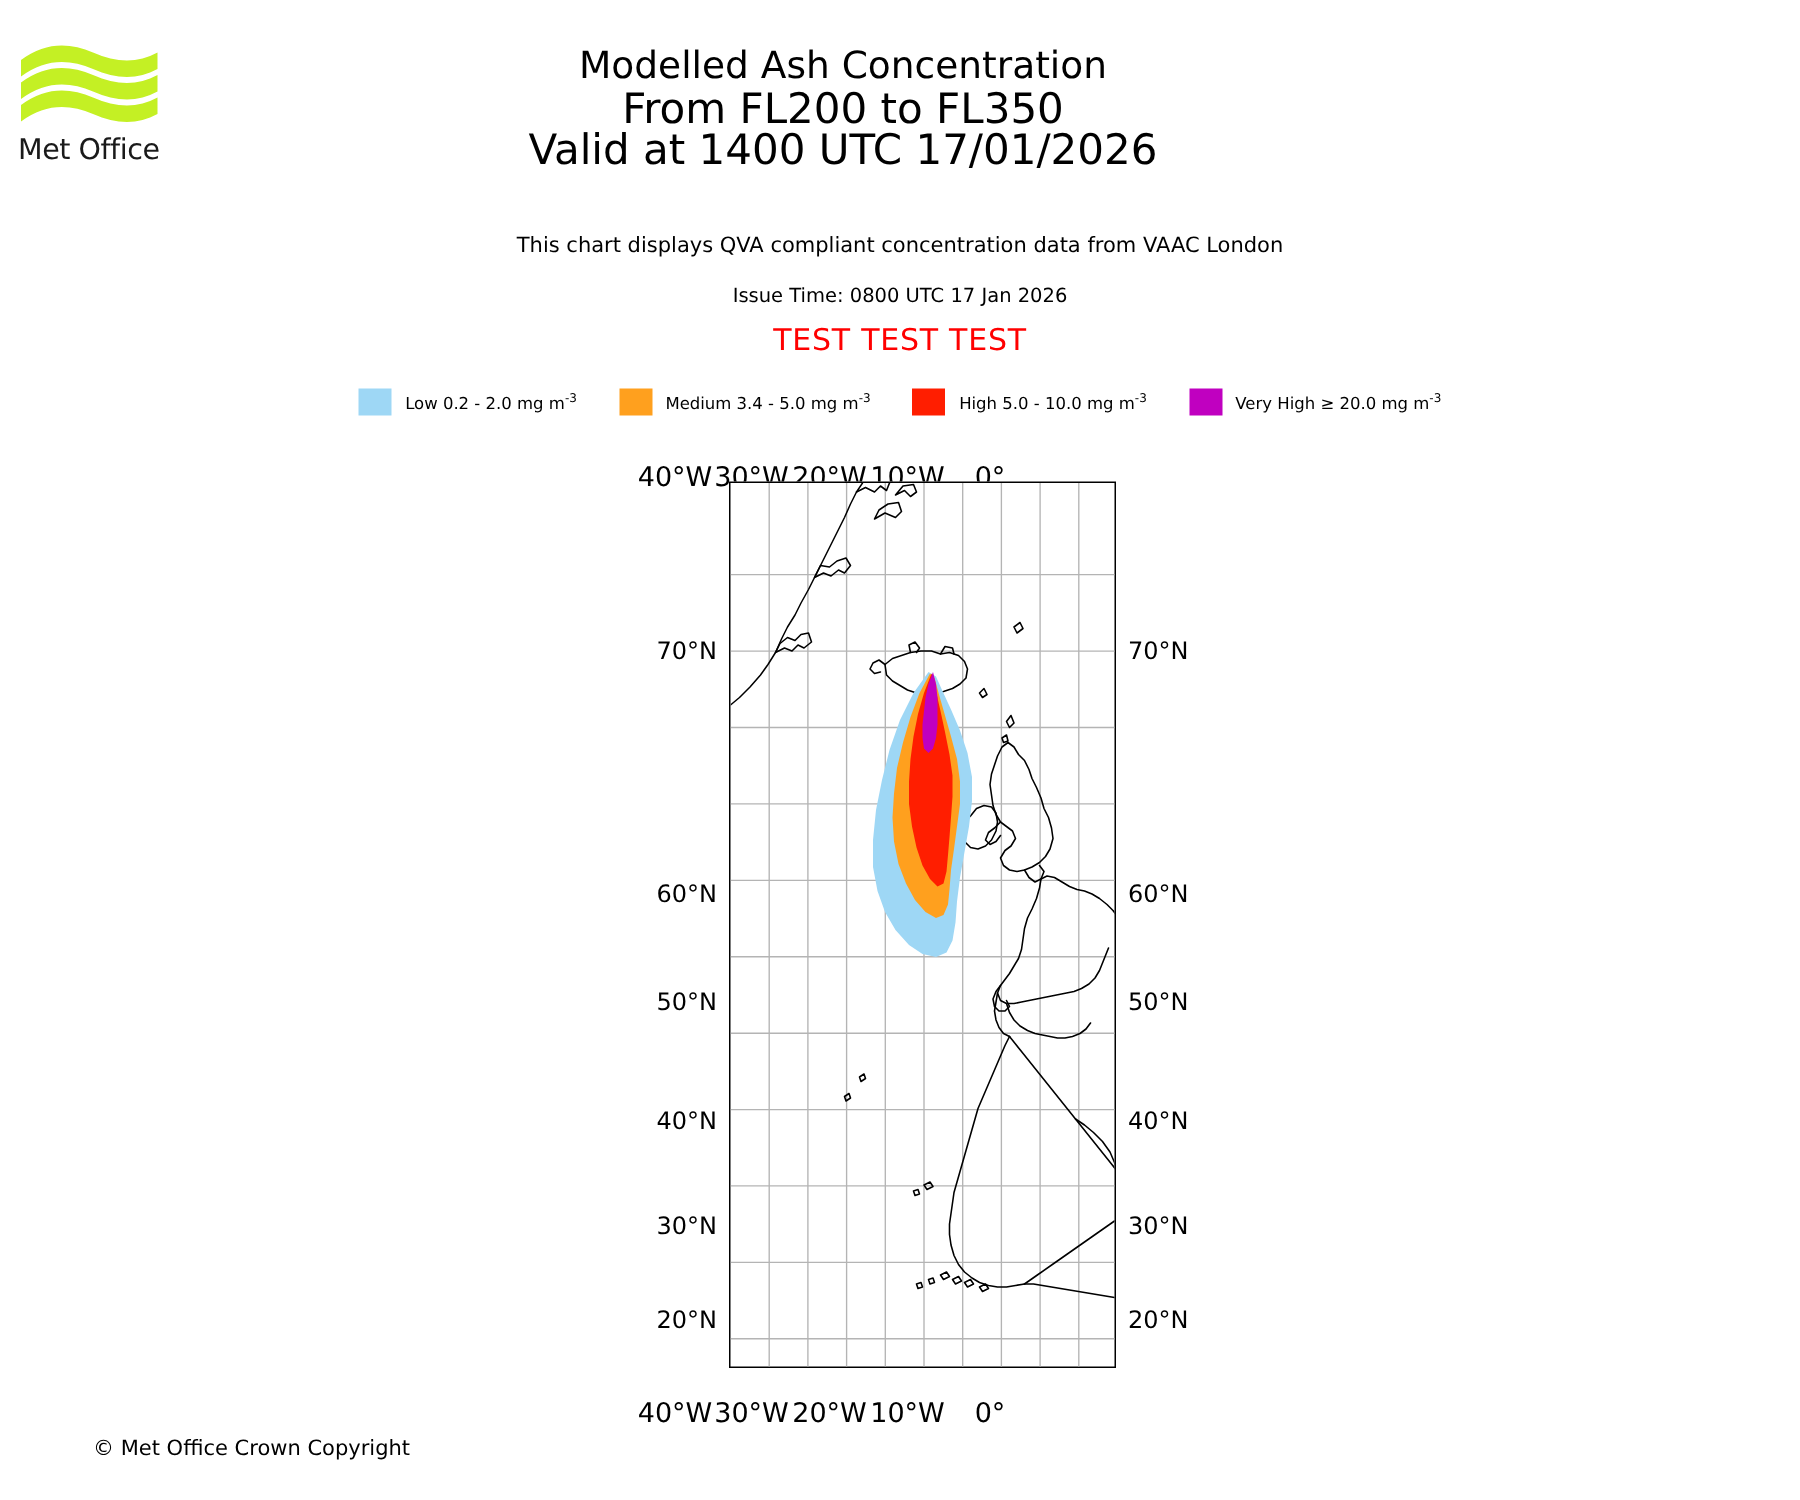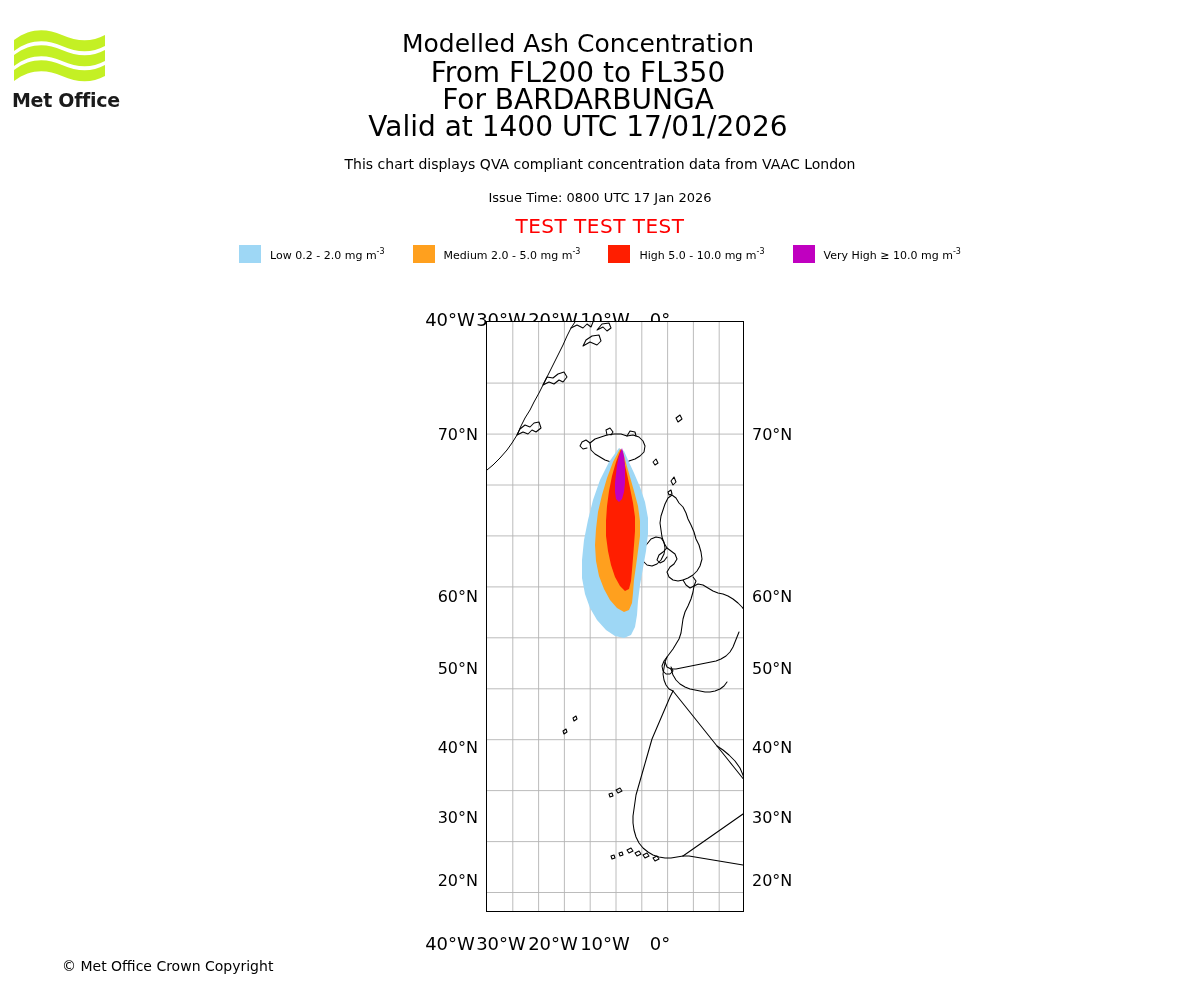--- a/index.html
+++ b/index.html
@@ -9,37 +9,37 @@
     background:#ffffff;
     font-family:"DejaVu Sans","Liberation Sans",sans-serif;
     color:#000;
     position:relative;
     overflow:hidden;
   }
   .logo-wrap{position:absolute;left:12px;top:26px;width:110px;}
   .logo-mark{width:95px;height:62px;display:block;}
   .logo-text{
     font-family:"DejaVu Sans","Liberation Sans",sans-serif;
-    font-weight:bold;font-size:19px;letter-spacing:-0.3px;
+    font-weight:normal;font-size:19px;letter-spacing:-0.3px;
     margin-top:1px;color:#1a1a1a;
   }
-  .titles{position:absolute;left:16px;top:28px;width:1124px;text-align:center;}
+  .titles{position:absolute;left:0;top:28px;width:1124px;text-align:center;}
   .t-main{font-size:25px;line-height:31px;}
   .t-sub{font-size:28px;line-height:27px;}
   .note{position:absolute;left:0;top:156px;width:1200px;text-align:center;font-size:14px;}
   .issue{position:absolute;left:0;top:190px;width:1200px;text-align:center;font-size:13px;}
   .test-banner{
     position:absolute;left:0;top:214px;width:1200px;text-align:center;
     font-size:20px;color:#ff0000;letter-spacing:0.5px;
   }
   .legend{
     position:absolute;left:0;top:243px;width:1200px;
     display:flex;justify-content:center;align-items:center;
   }
-  .legend-item{display:flex;align-items:center;margin:2px 14px;}
+  .legend-item{display:flex;align-items:center;margin:16px 14px;}
   .sw{width:22px;height:18px;display:block;}
   .legend-label{font-size:11px;margin-left:9px;white-space:nowrap;}
   .legend-label sup{font-size:8px;}
 
   
   .map-area{position:absolute;left:486px;top:321px;width:258px;height:591px;}
   .map-frame{
     position:absolute;left:0;top:0;width:100%;height:100%;
     border:1.4px solid #000;box-sizing:border-box;background:#fff;
     overflow:hidden;
@@ -68,43 +68,42 @@
       <path d="M2,29 C18,17 34,17 50,24 C66,31 80,31 93,24 L93,35 C80,42 66,42 50,35 C34,28 18,28 2,40 Z"></path>
       <path d="M2,44 C18,32 34,32 50,39 C66,46 80,46 93,39 L93,50 C80,57 66,57 50,50 C34,43 18,43 2,55 Z"></path>
     </g>
   </svg>
   <div class="logo-text">Met Office</div>
 </div>
 
 <div class="titles">
   <div class="t-main">Modelled Ash Concentration</div>
   <div class="t-sub">From FL200 to FL350</div>
-  <div class="t-sub">For BARDARBUNGA</div>
   <div class="t-sub">Valid at 1400 UTC 17/01/2026</div>
 </div>
 <div class="note">This chart displays QVA compliant concentration data from VAAC London</div>
 <div class="issue">Issue Time: 0800 UTC 17 Jan 2026</div>
 <div class="test-banner" style="color: rgb(255, 0, 0);">TEST TEST TEST</div>
 
 <div class="legend">
   <div class="legend-item">
     <span class="sw" style="background:#9ed7f5"></span>
     <span class="legend-label"><span>Low 0.2 - 2.0 mg m</span><sup>-3</sup></span>
   </div>
   <div class="legend-item">
     <span class="sw" style="background:#ffa01e"></span>
-    <span class="legend-label"><span>Medium 2.0 - 5.0 mg m</span><sup>-3</sup></span>
+    <span class="legend-label"><span>Medium 3.4 - 5.0 mg m</span><sup>-3</sup></span>
   </div>
   <div class="legend-item">
     <span class="sw" style="background:#ff1e00"></span>
     <span class="legend-label"><span>High 5.0 - 10.0 mg m</span><sup>-3</sup></span>
   </div>
   <div class="legend-item">
     <span class="sw" style="background:#c000c0"></span>
-    <span class="legend-label"><span>Very High  ≥  10.0 mg m</span><sup>-3</sup></span>
+    <span class="legend-label"><span>Very High  ≥  20.0 mg m</span><sup>-3</sup></span>
   </div>
 </div>
 
 <div class="ax ax-top">
   <span class="lonrow">
     <span style="left:0px">40°W</span>
     <span style="left:51px">30°W</span>
     <span style="left:103px">20°W</span>
     <span style="left:155px">10°W</span>
     <span style="left:210px">0°</span>

